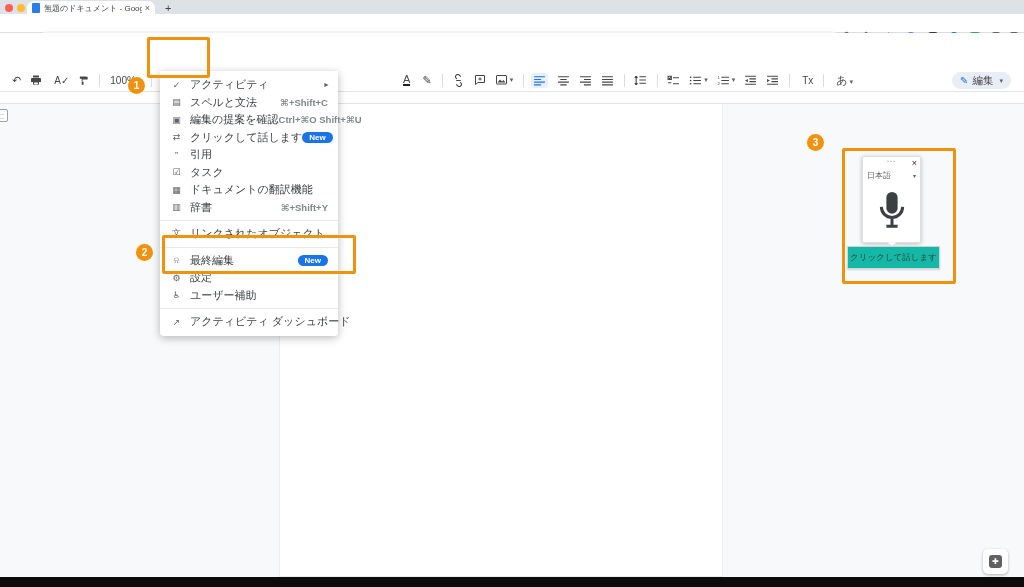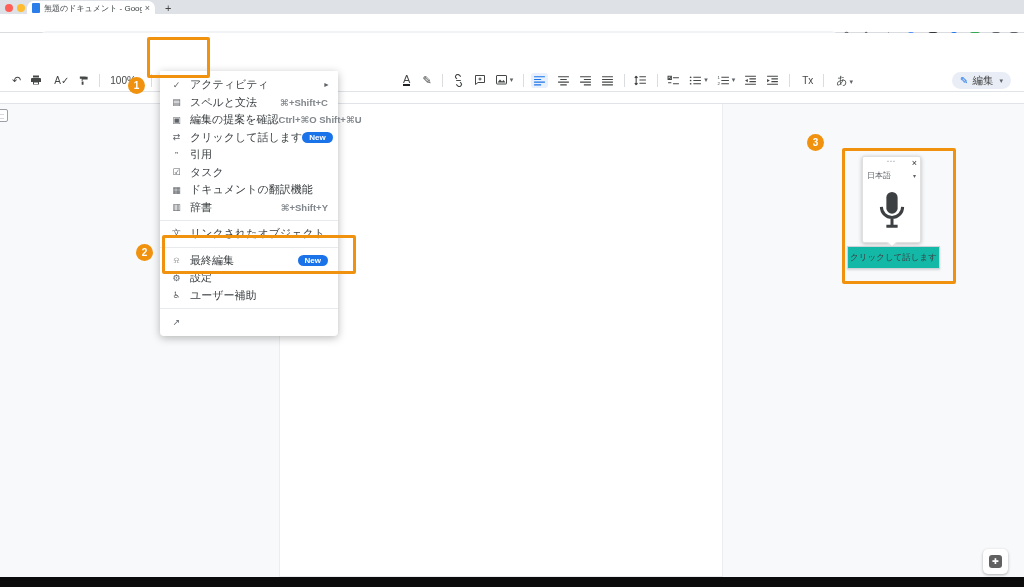--- a/index.html
+++ b/index.html
@@ -366,20 +366,21 @@
         <span class="msp"></span>
     </div>
     <div class="mrow">
       <span class="micon">♿</span>
       <span class="mlabel">ユーザー補助</span>
         <span class="msp"></span>
     </div>
     <div class="msep"></div>
     <div class="mrow">
       <span class="micon">↗</span>
+      <span class="mlabel">アクティビティ ダッシュボード</span>
         <span class="msp"></span>
     </div>
   </div>
 
   <div class="abs" id="voicecard">
     <span id="vdots">⋯</span>
     <span id="vclose">×</span>
     <div id="vlangrow">
       <span id="vlang">日本語</span>
       <span id="vlangcaret">▾</span>

